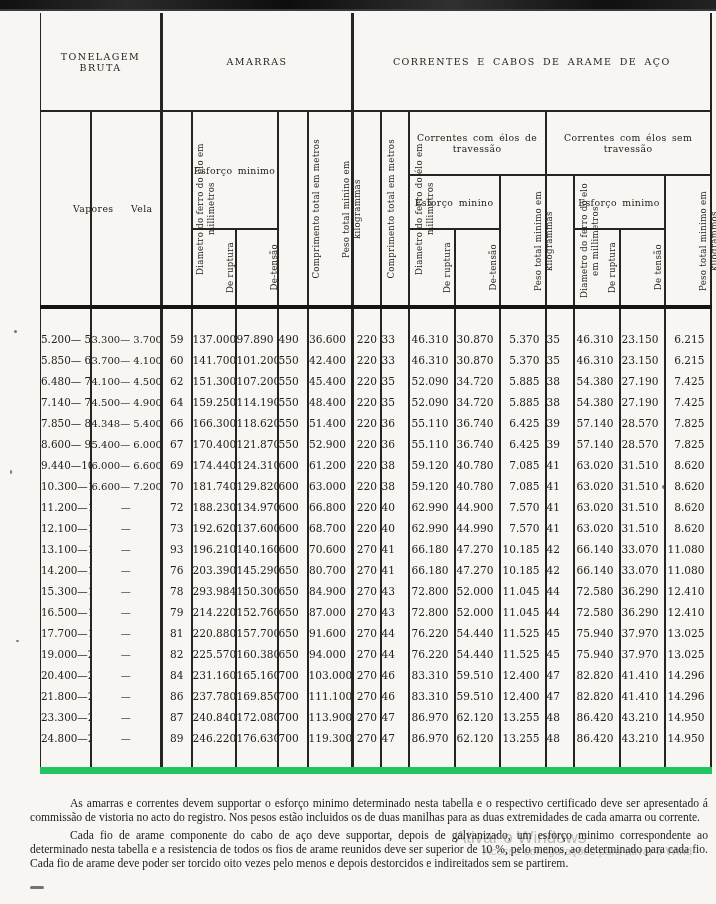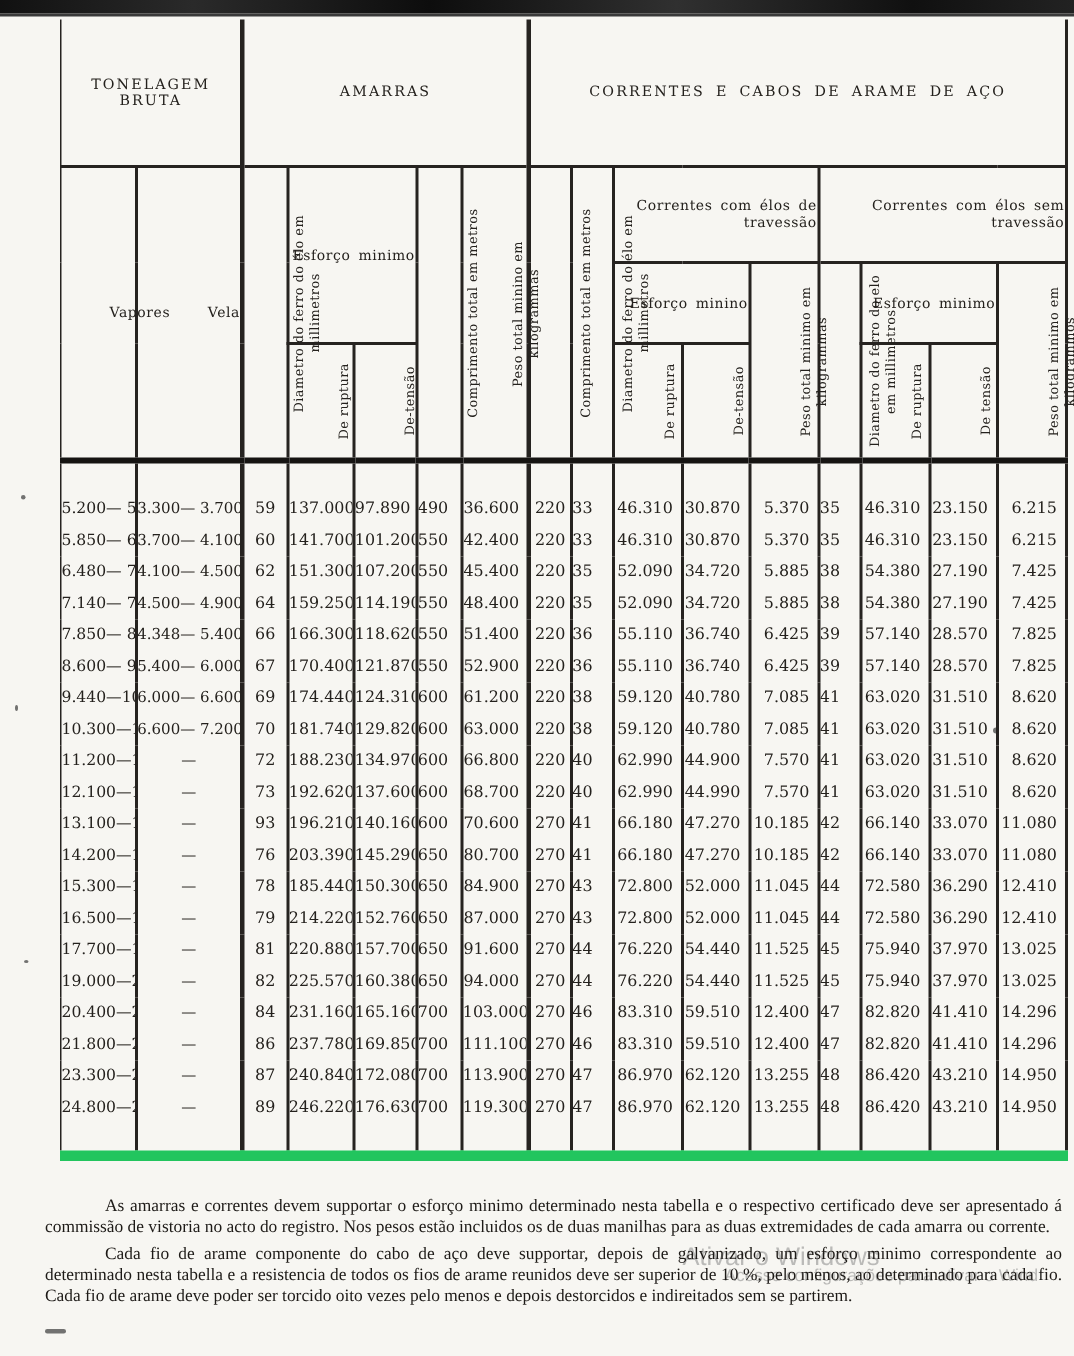--- a/index.html
+++ b/index.html
@@ -38,21 +38,21 @@
   
   .vt{
     writing-mode:vertical-rl;transform:rotate(180deg);
     margin:0 auto;font-size:8.6px;line-height:1.25;
     letter-spacing:.3px;text-align:center;display:block;
   }
   .vt-tall{max-height:186px;}
   .vt-mid{max-height:126px;}
   .vt-wrap{max-height:148px;}
   .vt-sub{max-height:72px;}
-  .hlabel{font-size:9.3px;text-align:right;letter-spacing:.4px;word-spacing:2px;}
+  .hlabel{font-size:9.3px;text-align:center;letter-spacing:.4px;word-spacing:2px;}
 
   
   tbody td{font-size:10.6px;height:21px;line-height:21px;white-space:nowrap;overflow:hidden;}
   tbody tr:first-child td{padding-top:20px;}
   tbody tr:last-child td{padding-bottom:18px;}
   td.c1{border-left-width:1px;text-align:center;font-size:10.4px;}
   td.c2{text-align:center;font-size:10px;}
   td.c3{border-left-width:3px;text-align:center;}
   td.c4,td.c5,td.c7,td.c10,td.c11,td.c12,td.c14,td.c15,td.c16{text-align:right;padding-right:5px;}
   td.c6,td.c9,td.c13{}
@@ -377,21 +377,21 @@
           <td class="c12">10.185</td>
           <td class="c13">42</td>
           <td class="c14">66.140</td>
           <td class="c15">33.070</td>
           <td class="c16">11.080</td>
         </tr>
         <tr>
           <td class="c1">15.300—16.500</td>
           <td class="c2">—</td>
           <td class="c3">78</td>
-          <td class="c4">185.440</td>
+          <td class="c4">293.984</td>
           <td class="c5">150.300</td>
           <td class="c6">650</td>
           <td class="c7">84.900</td>
           <td class="c8">270</td>
           <td class="c9">43</td>
           <td class="c10">72.800</td>
           <td class="c11">52.000</td>
           <td class="c12">11.045</td>
           <td class="c13">44</td>
           <td class="c14">72.580</td>

